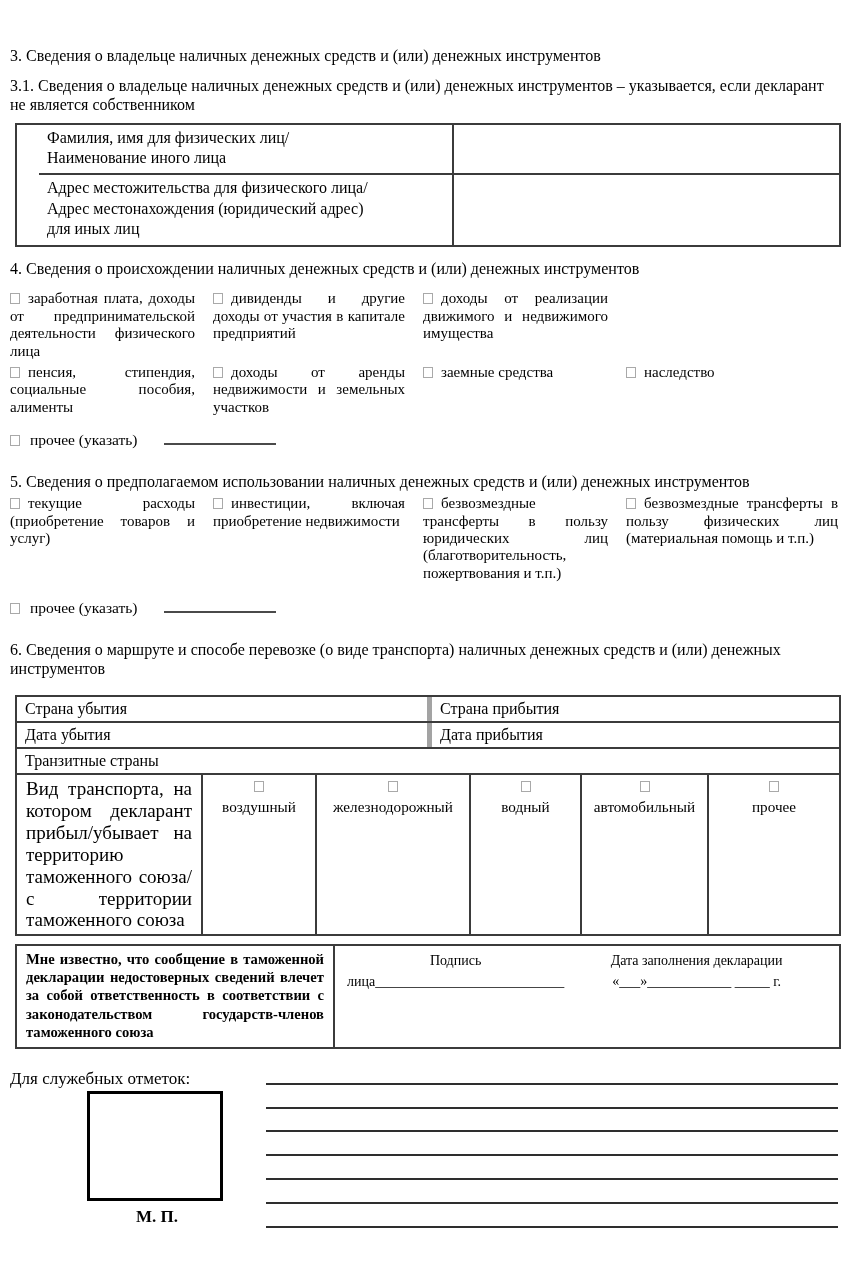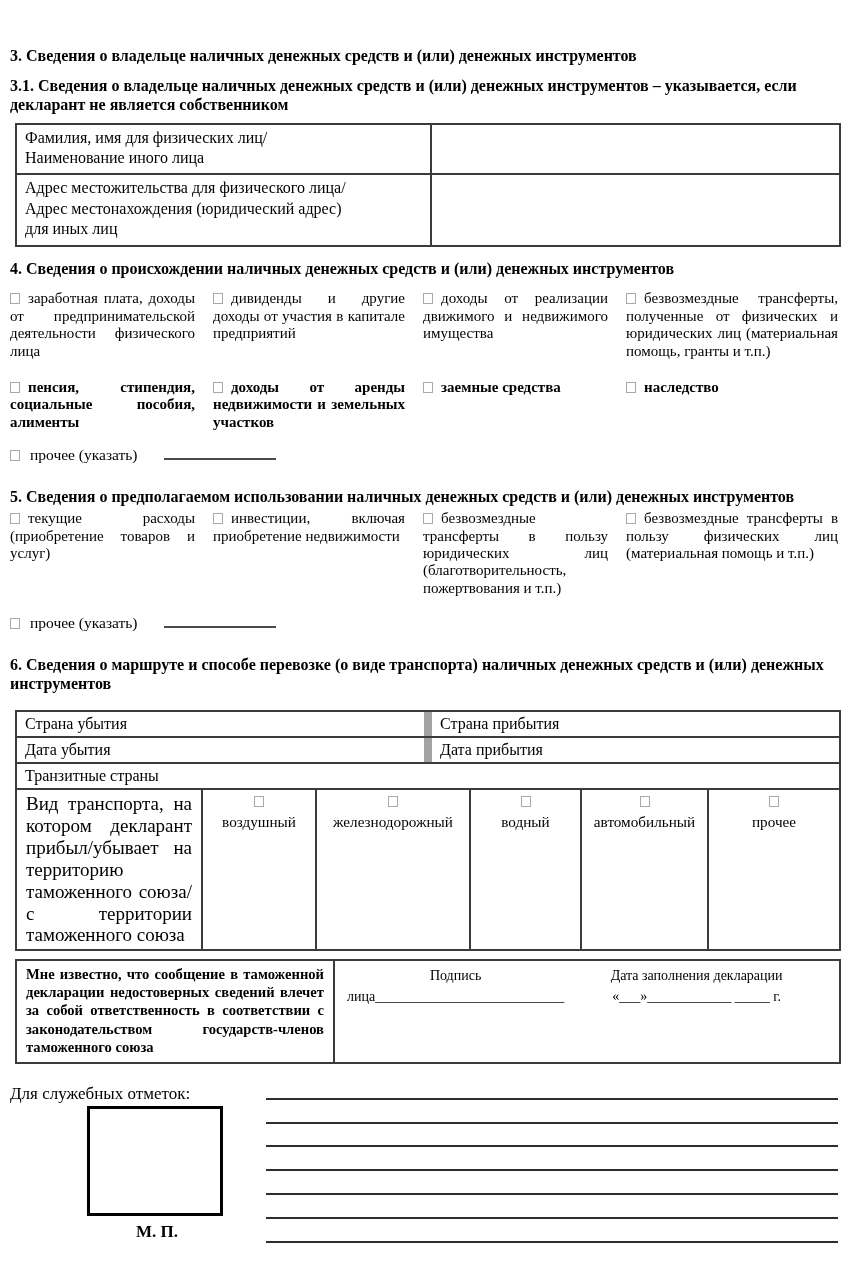--- a/index.html
+++ b/index.html
@@ -4,65 +4,65 @@
 <style>
   * { box-sizing: border-box; }
   html,body { margin:0; padding:0; background:#fff; }
   body {
     width:855px; height:1279px; overflow:hidden;
     font-family:"Liberation Serif", serif;
     color:#000; font-size:15px; line-height:1.2;
   }
   .page { padding:46px 12px 0 10px; position:relative; }
 
-  .sec-title { font-weight:bold; font-size:16px; line-height:1.22; max-width:828px; }
+  .sec-title { font-weight:normal; font-size:16px; line-height:1.22; max-width:828px; }
 
   
   .opts3 { position:relative; height:24px; margin-top:6px; }
   .opts3 .opt3 { position:absolute; top:2px; white-space:nowrap; font-size:16px; }
   .opt3.p1 { left:78px; } .opt3.p2 { left:310px; } .opt3.p3 { left:635px; }
 
   .cb {
     display:inline-block; width:10px; height:11px;
     border:1px solid #a9a9a9; background:#fff;
     vertical-align:-1px; margin-right:10px;
   }
 
   .mt31 { margin-top:10px; }
 
   
   .t31 { margin-top:8px; margin-left:5px; width:826px; border:2px solid #3b3b3b; }
-  .t31 .row { display:grid; grid-template-columns:415px 1fr; }
+  .t31 .row { display:grid; grid-template-columns:415px 1fr;margin-left:22px; }
   .t31 .row + .row { border-top:2px solid #3b3b3b;gap:44px; }
   .t31 .lab { padding:3px 8px 5px 8px; border-right:2px solid #3b3b3b; font-size:16px; line-height:1.28; }
   .t31 .val { padding:3px 8px; }
   .pre { white-space:pre-line; }
 
   .mt4 { margin-top:12px; }
 
   
   .grid4 { margin-top:12px; width:828px; display:grid; grid-template-columns:185px 192px 185px 212px; column-gap:18px; }
-  .grid4.second { margin-top:19px;font-weight:bold; }
+  .grid4.second { margin-top:4px; }
   .grid4 .opt { text-align:justify; font-size:15px; line-height:1.16; }
   .grid4 .opt .cb { margin-right:8px; }
 
   .other-row { margin-top:14px; margin-bottom:4px; font-size:15.5px; }
   .other-row .blank { display:inline-block; width:112px; border-bottom:2px solid #4a4a4a; height:15px; margin-left:26px; }
 
   .mt5 { margin-top:22px; }
   .grid5 { margin-top:4px; }
   .other5 { margin-top:16px; }
 
   .mt6 { margin-top:22px; }
 
   
   .t6 { margin-top:16px; margin-left:5px; width:826px; border:2px solid #3b3b3b; font-size:16px; }
   .t6 .r2c { display:grid; grid-template-columns:415px 1fr; }
   .t6 .r2c > div { padding:2px 8px 3px 8px; }
-  .t6 .r2c > div:first-child { border-right:8px solid #a3a3a3; }
+  .t6 .r2c > div:first-child { border-right:5px solid #a3a3a3; }
   .t6 .rfull { padding:2px 8px 3px 8px; border-top:2px solid #3b3b3b; }
   .t6 .rtrans { display:grid; grid-template-columns:184px 114px 154px 111px 127px 1fr; border-top:2px solid #3b3b3b; }
   .t6 .rtrans > div + div { border-left:2px solid #3b3b3b; }
   .t6 .trans-lab { padding:3px 9px; font-size:19px; line-height:1.15; text-align:justify; }
   .t6 .tcell { padding:4px 2px; text-align:center; font-size:15.2px; }
   .t6 .tcell .cb { display:block; margin:2px auto 6px auto; }
 
   
   .decl { margin-top:8px; margin-left:5px; width:826px; border:2px solid #3b3b3b; display:grid; grid-template-columns:318px 1fr; min-height:96px; }
   .decl .left { border-right:2px solid #3b3b3b; padding:4px 9px 6px 9px; font-weight:bold; font-size:14.6px; line-height:1.24; text-align:justify; }
@@ -96,21 +96,20 @@
 для иных лиц</div>
       <div class="val"></div>
     </div>
   </div>
 
   <div class="sec-title mt4">4. Сведения о происхождении наличных денежных средств и (или) денежных инструментов</div>
   <div class="grid4">
     <div class="opt"><span class="cb"></span><span>заработная плата, доходы от предпринимательской деятельности физического лица</span></div>
     <div class="opt"><span class="cb"></span><span>дивиденды и другие доходы от участия в капитале предприятий</span></div>
     <div class="opt"><span class="cb"></span><span>доходы от реализации движимого и недвижимого имущества</span></div>
-    <div class="opt"><span class="cb"></span><span>безвозмездные трансферты, полученные от физических и юридических лиц (материальная помощь, гранты и т.п.)</span></div>
   </div>
   <div class="grid4 second">
     <div class="opt"><span class="cb"></span><span>пенсия, стипендия, социальные пособия, алименты</span></div>
     <div class="opt"><span class="cb"></span><span>доходы от аренды недвижимости и земельных участков</span></div>
     <div class="opt"><span class="cb"></span><span>заемные средства</span></div>
     <div class="opt"><span class="cb"></span><span>наследство</span></div>
   </div>
   <div class="other-row">
     <span class="cb"></span><span>прочее (указать)</span><span class="blank"></span>
   </div>

